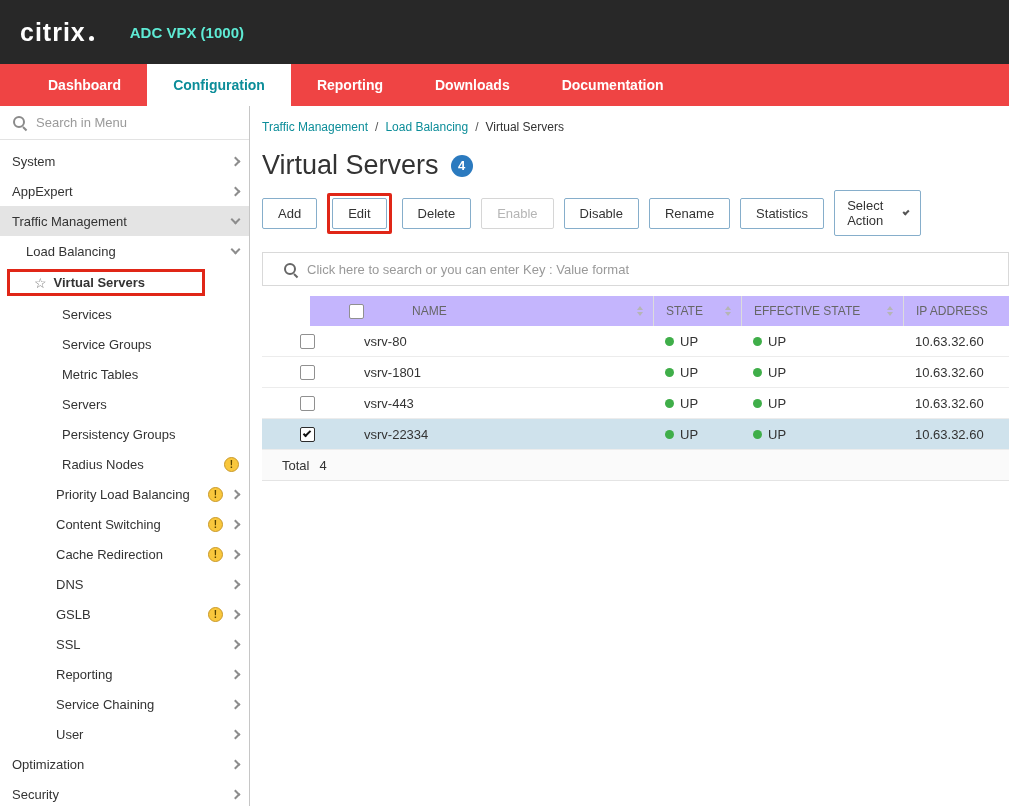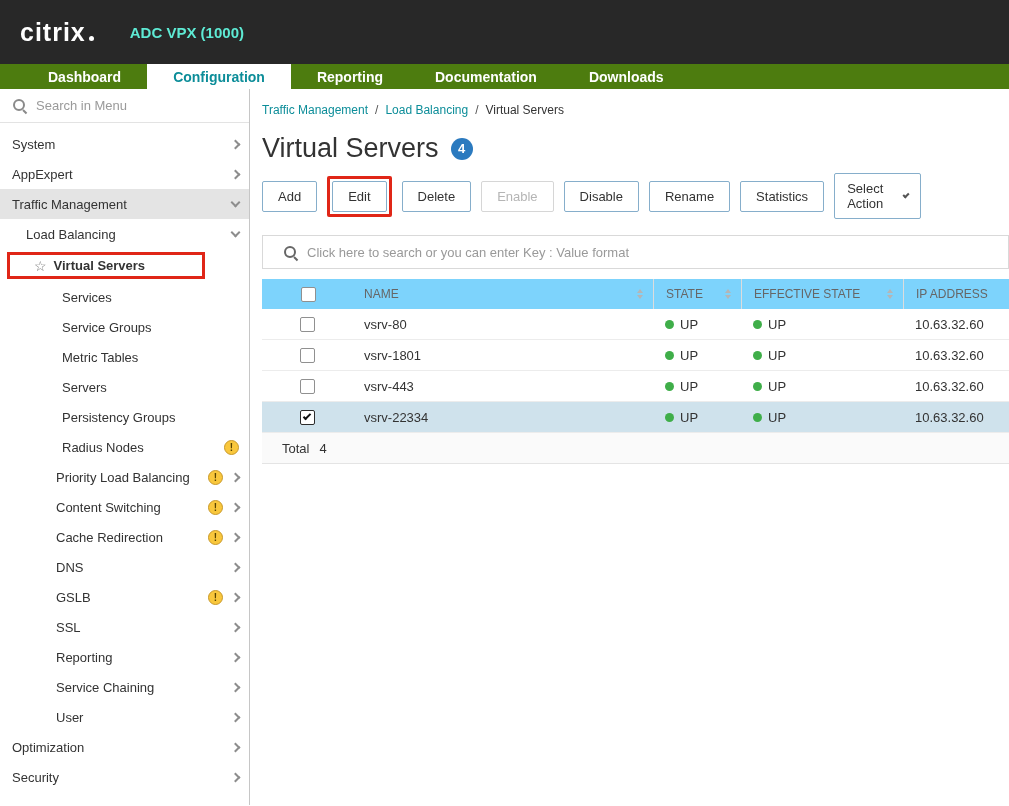--- a/index.html
+++ b/index.html
@@ -6,21 +6,21 @@
   body { margin:0; width:1009px; height:806px; overflow:hidden; background:#fff;
          font-family:"Liberation Sans", sans-serif; }
 
   
   .topbar { height:64px; background:#282828; display:flex; align-items:center; padding-left:20px; }
   .brand { color:#fff; font-size:25px; font-weight:700; letter-spacing:1px; display:flex; align-items:baseline; }
   .brand-dot { width:5px; height:5px; background:#fff; border-radius:50%; margin-left:3px; }
   .product { color:#5eead4; font-size:15px; font-weight:700; margin-left:36px; }
 
   
-  .mainnav { height:25px; background:#4d7c0f; display:flex; align-items:stretch; }
+  .mainnav { height:42px; background:#ef4444; display:flex; align-items:stretch; }
   .tabs { display:flex; margin-left:22px; }
   .tab { color:#fff; font-size:14px; font-weight:700; display:flex; align-items:center; padding:0 26px; cursor:pointer; }
   .tab.active { background:#fff; color:#0c8d99; }
 
   .bodywrap { display:flex; height:716px; }
 
   
   .sidebar { width:250px; border-right:1px solid #c6c6c6; overflow:hidden; flex:0 0 250px; }
   .side-search { height:34px; display:flex; align-items:center; gap:9px; padding:0 12px; border-bottom:1px solid #e3e3e3; cursor:text; }
   .side-search-text { color:#9a9a9a; font-size:13px; }
@@ -63,21 +63,21 @@
   .annot-box { border:3px solid #e02617; padding:2px; display:inline-flex; border-radius:2px; }
   .select-action { margin-left:auto; border:1px solid #86aecb; border-radius:2px; background:#fff; font-size:13px; color:#333;
                    padding:7px 12px; display:flex; align-items:center; gap:18px; cursor:pointer; }
   .select-action .chev { border-color:#555; width:6px; height:6px; margin-top:-2px; }
 
   .filterbar { margin-top:16px; height:34px; border:1px solid #d9d9d9; display:flex; align-items:center; gap:9px; padding:0 20px; cursor:text; }
   .filter-text { color:#999; font-size:13px; }
 
   .table { margin-top:10px; }
   .thead, .trow { display:grid; grid-template-columns:90px 1fr 88px 162px 106px; align-items:center; }
-  .thead { background:#7dd3fc; height:30px; color:#666; font-size:12px; }
+  .thead { background:#c4b5fd; height:30px; color:#666; font-size:12px;margin-left:48px; }
   .th { display:flex; align-items:center; height:100%; padding:0 10px 0 12px; }
   .th.sep { border-left:1px solid #dcdcdc; }
   .cbcol { display:flex; align-items:center; justify-content:center; height:100%; }
   .sort { display:inline-flex; flex-direction:column; gap:2px; margin-left:auto; }
   .sort::before { content:""; border-left:3.5px solid transparent; border-right:3.5px solid transparent; border-bottom:4px solid #b5b5b5; }
   .sort::after  { content:""; border-left:3.5px solid transparent; border-right:3.5px solid transparent; border-top:4px solid #b5b5b5; }
 
   .trow { height:31px; border-bottom:1px solid #ececec; font-size:13px; color:#333; background:#fff; }
   .trow.selrow { background:#cfe2ec; }
   .td { padding:0 12px; display:flex; align-items:center; }
@@ -101,22 +101,22 @@
       <span class="brand-dot"></span>
     </div>
     <div class="product">ADC VPX (1000)</div>
   </header>
 
   <nav class="mainnav">
     <div class="tabs" id="tabs">
         <div class="tab">Dashboard</div>
         <div class="tab active">Configuration</div>
         <div class="tab">Reporting</div>
+        <div class="tab">Downloads</div>
         <div class="tab">Documentation</div>
-        <div class="tab">Downloads</div>
       </div>
   </nav>
 
   <div class="bodywrap">
     <aside class="sidebar">
       <div class="side-search">
         <span class="mag"></span>
         <span class="side-search-text">Search in Menu</span>
       </div>
       <div id="menu">

